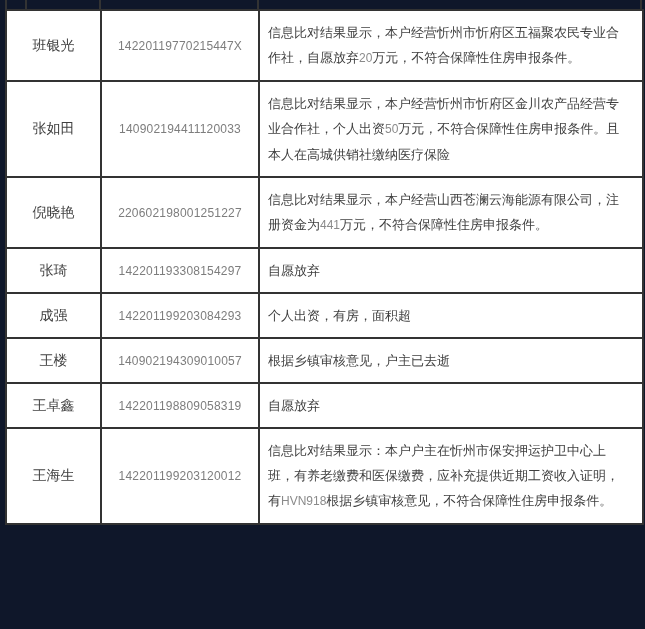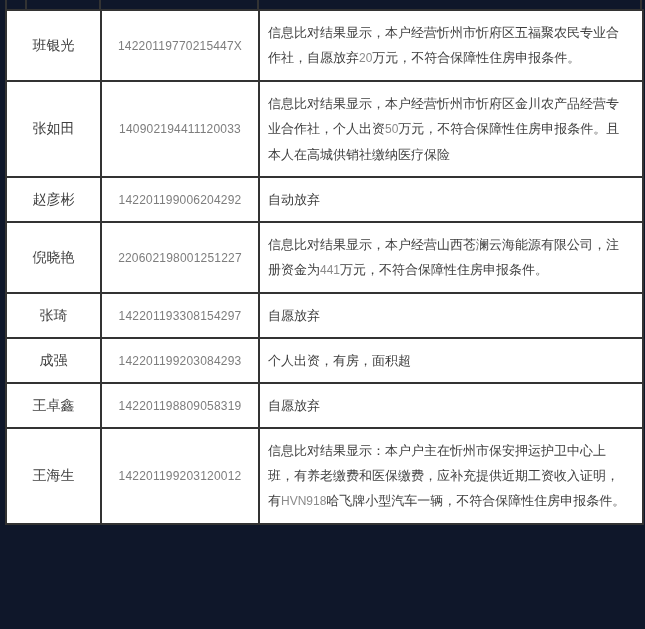--- a/index.html
+++ b/index.html
@@ -92,45 +92,45 @@
           <td class="name-cell">班银光</td>
           <td class="id-cell">14220119770215447X</td>
           <td class="remark-cell"><span class="txt">信息比对结果显示，本户经营忻州市忻府区五福聚农民专业合作社，自愿放弃</span><span class="num">20</span><span class="txt">万元，不符合保障性住房申报条件。</span></td>
         </tr>
         <tr>
           <td class="name-cell">张如田</td>
           <td class="id-cell">140902194411120033</td>
           <td class="remark-cell"><span class="txt">信息比对结果显示，本户经营忻州市忻府区金川农产品经营专业合作社，个人出资</span><span class="num">50</span><span class="txt">万元，不符合保障性住房申报条件。且本人在高城供销社缴纳医疗保险</span></td>
         </tr>
         <tr>
-          <td class="name-cell">赵彦彬</td>
-          <td class="id-cell">142201199006204292</td>
-          <td class="remark-cell"><span class="txt">自动放弃</span></td>
-        </tr>
-        <tr>
           <td class="name-cell">倪晓艳</td>
           <td class="id-cell">220602198001251227</td>
           <td class="remark-cell"><span class="txt">信息比对结果显示，本户经营山西苍澜云海能源有限公司，注册资金为</span><span class="num">441</span><span class="txt">万元，不符合保障性住房申报条件。</span></td>
         </tr>
         <tr>
           <td class="name-cell">张琦</td>
           <td class="id-cell">142201193308154297</td>
           <td class="remark-cell"><span class="txt">自愿放弃</span></td>
         </tr>
         <tr>
           <td class="name-cell">成强</td>
           <td class="id-cell">142201199203084293</td>
           <td class="remark-cell"><span class="txt">个人出资，有房，面积超</span></td>
         </tr>
         <tr>
+          <td class="name-cell">王楼</td>
+          <td class="id-cell">140902194309010057</td>
+          <td class="remark-cell"><span class="txt">根据乡镇审核意见，户主已去逝</span></td>
+        </tr>
+        <tr>
           <td class="name-cell">王卓鑫</td>
           <td class="id-cell">142201198809058319</td>
           <td class="remark-cell"><span class="txt">自愿放弃</span></td>
         </tr>
         <tr>
           <td class="name-cell">王海生</td>
           <td class="id-cell">142201199203120012</td>
-          <td class="remark-cell"><span class="txt">信息比对结果显示：本户户主在忻州市保安押运护卫中心上班，有养老缴费和医保缴费，应补充提供近期工资收入证明，有</span><span class="num">HVN918</span><span class="txt">哈飞牌小型汽车一辆，不符合保障性住房申报条件。</span></td>
+          <td class="remark-cell"><span class="txt">信息比对结果显示：本户户主在忻州市保安押运护卫中心上班，有养老缴费和医保缴费，应补充提供近期工资收入证明，有</span><span class="num">HVN918</span><span class="txt">根据乡镇审核意见，不符合保障性住房申报条件。</span></td>
         </tr>
       </tbody>
   </table>
 
 </div>
 
 </body></html>

